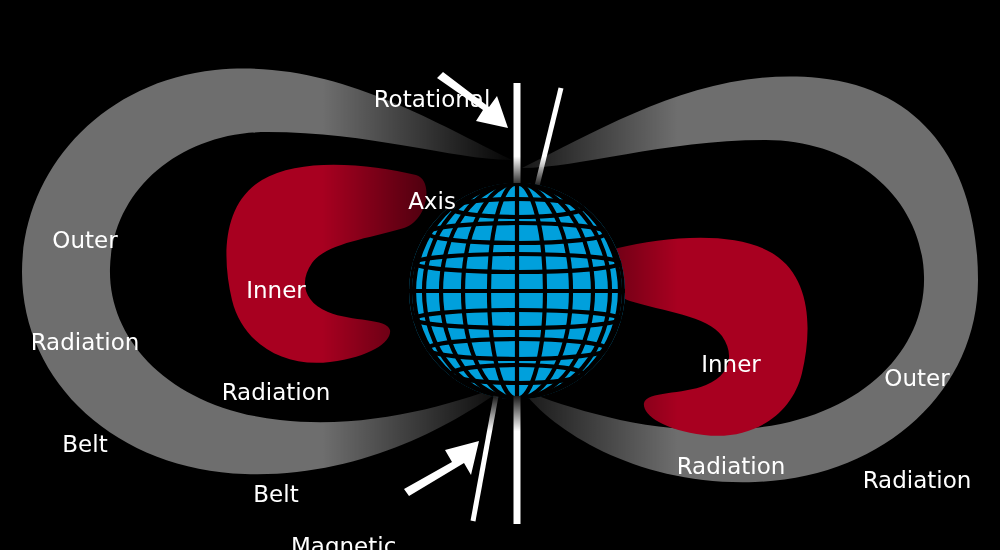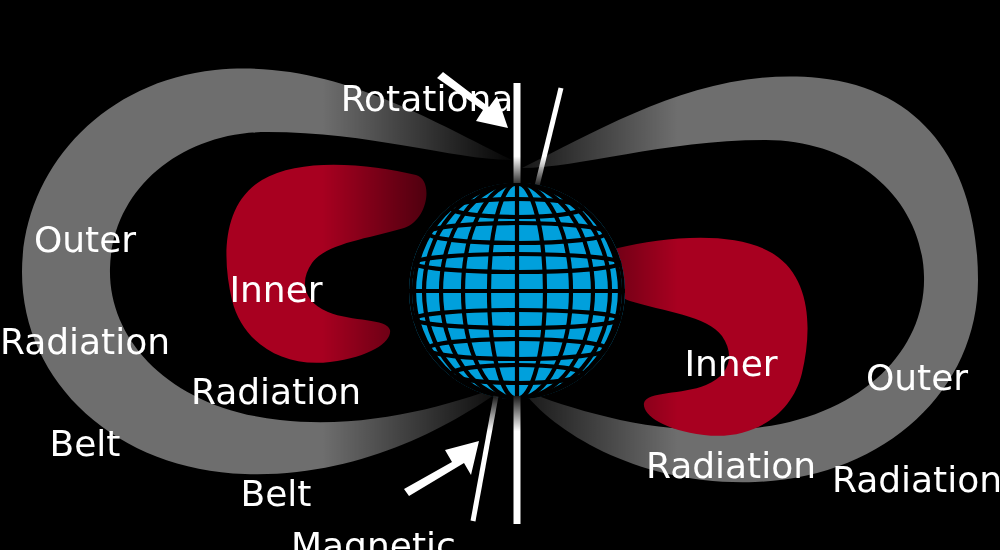--- a/index.html
+++ b/index.html
@@ -21,21 +21,21 @@
     left: 0;
     top: 0;
     width: 1000px;
     height: 550px;
     display: block;
   }
   .label {
     position: absolute;
     color: #ffffff;
     font-family: "DejaVu Sans", "Liberation Sans", sans-serif;
-    font-size: 36px;
+    font-size: 23px;
     line-height: 34px;
     white-space: pre;
     letter-spacing: 0px;
     -webkit-font-smoothing: antialiased;
   }
   .label.center { text-align: center; transform: translateX(-50%); }
   .label.left   { text-align: left; }
   .label-line { display: block; }
 </style>
 </head>
@@ -213,20 +213,21 @@
   </div>
 
   <div class="label center" style="left:917px; top:293px;">
     <span class="label-line">Outer</span>
     <span class="label-line">Radiation</span>
     
   </div>
 
   <div class="label center" style="left:432px; top:14px;">
     <span class="label-line">Rotational</span>
+    <span class="label-line">Axis</span>
   </div>
 
   <div class="label left" style="left:291px; top:461px;">
     <span class="label-line">Magnetic</span>
     
   </div>
 
 </div>
 
 </body></html>

